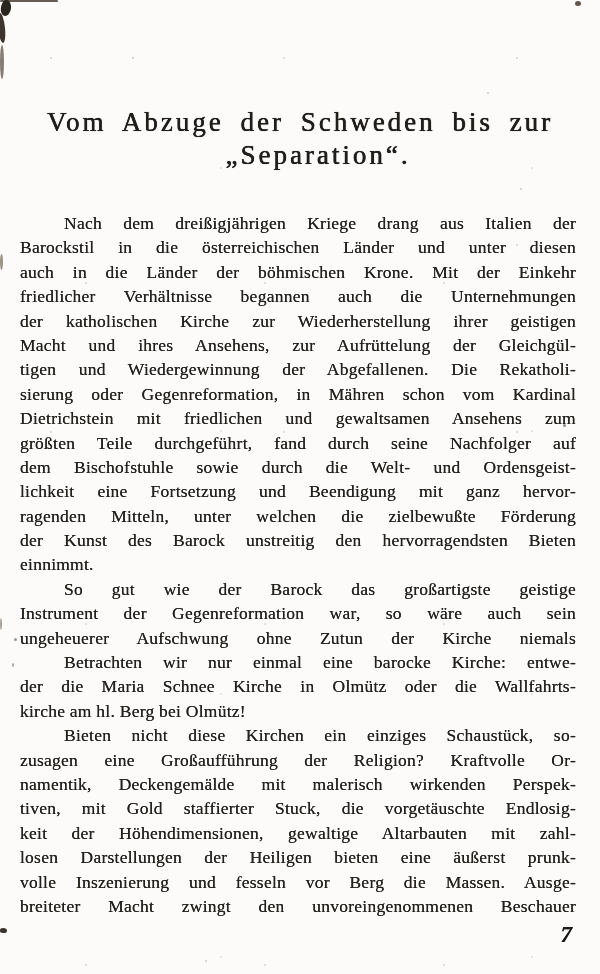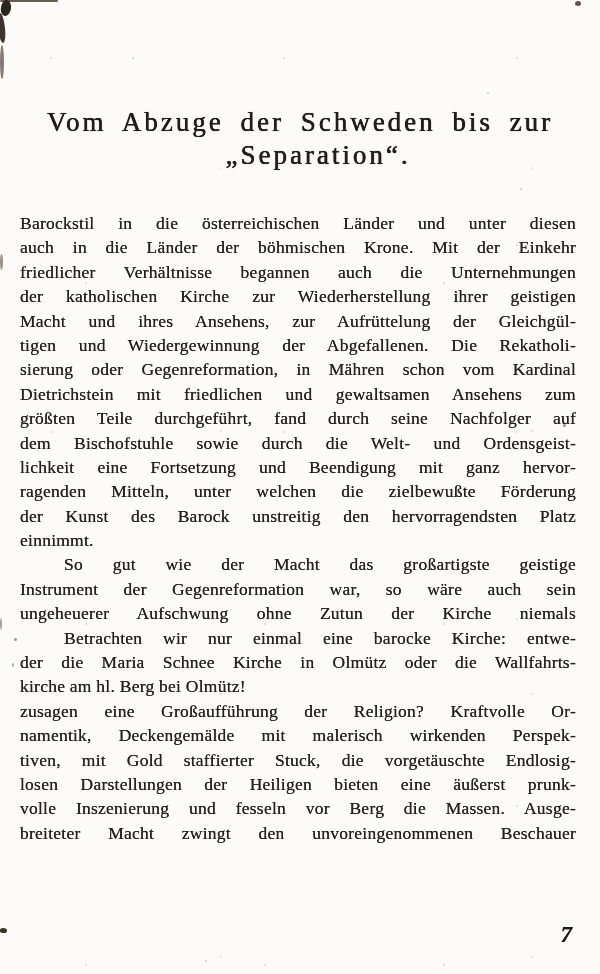--- a/index.html
+++ b/index.html
@@ -123,49 +123,52 @@
   <div class="spk s9"></div>
   <div class="spk s10"></div>
 
   <h1 class="title">
     <span class="t1">Vom Abzuge der Schweden bis zur</span>
     <span class="t2">„Separation“.</span>
   </h1>
 
   <div class="bodytext" id="body-text">
       <div class="para">
+        <div class="line first">Nach dem dreißigjährigen Kriege drang aus Italien der</div>
         <div class="line">Barockstil in die österreichischen Länder und unter diesen</div>
         <div class="line">auch in die Länder der böhmischen Krone. Mit der Einkehr</div>
         <div class="line">friedlicher Verhältnisse begannen auch die Unternehmungen</div>
         <div class="line">der katholischen Kirche zur Wiederherstellung ihrer geistigen</div>
         <div class="line">Macht und ihres Ansehens, zur Aufrüttelung der Gleichgül-</div>
         <div class="line">tigen und Wiedergewinnung der Abgefallenen. Die Rekatholi-</div>
         <div class="line">sierung oder Gegenreformation, in Mähren schon vom Kardinal</div>
         <div class="line">Dietrichstein mit friedlichen und gewaltsamen Ansehens zum</div>
         <div class="line">größten Teile durchgeführt, fand durch seine Nachfolger auf</div>
         <div class="line">dem Bischofstuhle sowie durch die Welt- und Ordensgeist-</div>
         <div class="line">lichkeit eine Fortsetzung und Beendigung mit ganz hervor-</div>
         <div class="line">ragenden Mitteln, unter welchen die zielbewußte Förderung</div>
-        <div class="line">der Kunst des Barock unstreitig den hervorragendsten Platz</div>
+        <div class="line">der Kunst des Barock unstreitig den hervorragendsten Bieten</div>
         <div class="line last">einnimmt.</div>
       </div>
       <div class="para">
-        <div class="line first">So gut wie der Macht das großartigste geistige</div>
+        <div class="line first">So gut wie der Barock das großartigste geistige</div>
         <div class="line">Instrument der Gegenreformation war, so wäre auch sein</div>
         <div class="line">ungeheuerer Aufschwung ohne Zutun der Kirche niemals</div>
       </div>
       <div class="para">
         <div class="line first">Betrachten wir nur einmal eine barocke Kirche: entwe-</div>
         <div class="line">der die Maria Schnee Kirche in Olmütz oder die Wallfahrts-</div>
         <div class="line last">kirche am hl. Berg bei Olmütz!</div>
       </div>
       <div class="para">
+        <div class="line first">Bieten nicht diese Kirchen ein einziges Schaustück, so-</div>
         <div class="line">zusagen eine Großaufführung der Religion? Kraftvolle Or-</div>
         <div class="line">namentik, Deckengemälde mit malerisch wirkenden Perspek-</div>
         <div class="line">tiven, mit Gold staffierter Stuck, die vorgetäuschte Endlosig-</div>
+        <div class="line">keit der Höhendimensionen, gewaltige Altarbauten mit zahl-</div>
         <div class="line">losen Darstellungen der Heiligen bieten eine äußerst prunk-</div>
         <div class="line">volle Inszenierung und fesseln vor Berg die Massen. Ausge-</div>
         <div class="line">breiteter Macht zwingt den unvoreingenommenen Beschauer</div>
       </div>
     </div>
 
   <div class="pagenum">7</div>
 
 </div>
 

